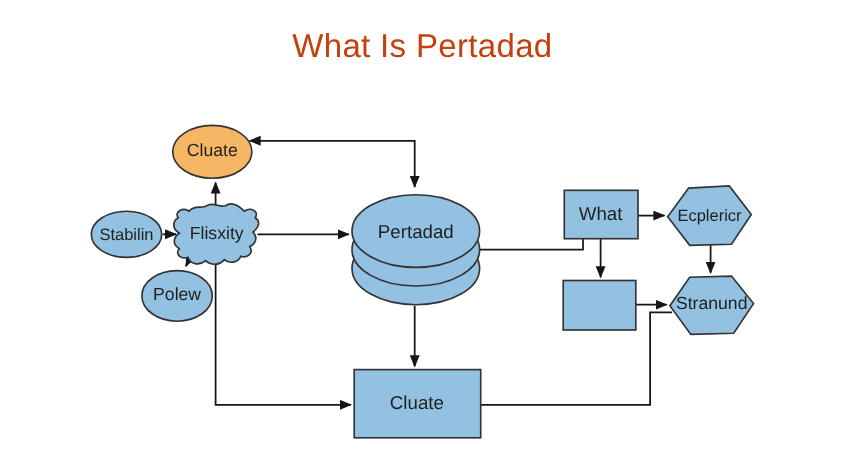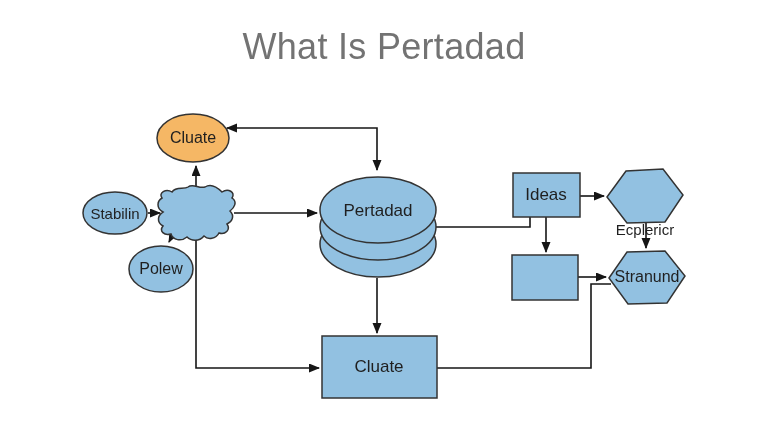--- a/index.html
+++ b/index.html
@@ -6,21 +6,21 @@
   body{
     width:768px;height:432px;background:#ffffff;position:relative;overflow:hidden;
     font-family:"Liberation Sans", sans-serif;
   }
   .stage{position:absolute;left:0;top:0;width:768px;height:432px;}
   svg.diagram{position:absolute;left:0;top:0;}
   .connector{fill:none;stroke:#161616;stroke-width:1.6;}
   .shape{stroke:#333333;stroke-width:1.5;}
   .page-title{
     position:absolute;left:0;top:26px;width:768px;text-align:center;
-    font-size:36px;color:#737373;letter-spacing:0.3px;
+    font-size:30px;color:#c2410c;letter-spacing:0.3px;
   }
   .node-label{
     position:absolute;display:flex;align-items:center;justify-content:center;
     height:26px;color:#1f1f1f;white-space:nowrap;
   }
   .fs15{font-size:15px;} .fs16{font-size:16px;} .fs17{font-size:17px;}
 </style>
 </head>
 <body>
 
@@ -83,19 +83,20 @@
 
     <polygon class="shape" points="609,278 627,252 665,251 685,276 667,303 628,304" fill="#92c1e1"></polygon>
 
     <rect class="shape" x="322" y="336" width="115" height="62" fill="#92c1e1"></rect>
   </svg>
 
   <div class="page-title">What Is Pertadad</div>
 
   <div class="node-label fs15" style="left:75px;top:200px;width:80px;">Stabilin</div>
   <div class="node-label fs16" style="left:153px;top:125px;width:80px;">Cluate</div>
+  <div class="node-label fs16" style="left:157px;top:200px;width:80px;">Flisxity</div>
   <div class="node-label fs16" style="left:121px;top:256px;width:80px;">Polew</div>
   <div class="node-label fs17" style="left:318px;top:198px;width:120px;">Pertadad</div>
-  <div class="node-label fs17" style="left:506px;top:182px;width:80px;">Ideas</div>
-  <div class="node-label fs15" style="left:597px;top:183px;width:96px;margin-top:33px;">Ecplericr</div>
+  <div class="node-label fs17" style="left:506px;top:182px;width:80px;">What</div>
+  <div class="node-label fs15" style="left:597px;top:183px;width:96px;">Ecplericr</div>
   <div class="node-label fs16" style="left:599px;top:264px;width:96px;text-align:center;">Stranund</div>
   <div class="node-label fs17" style="left:319px;top:354px;width:120px;">Cluate</div>
 </div>
 
 </body></html>

